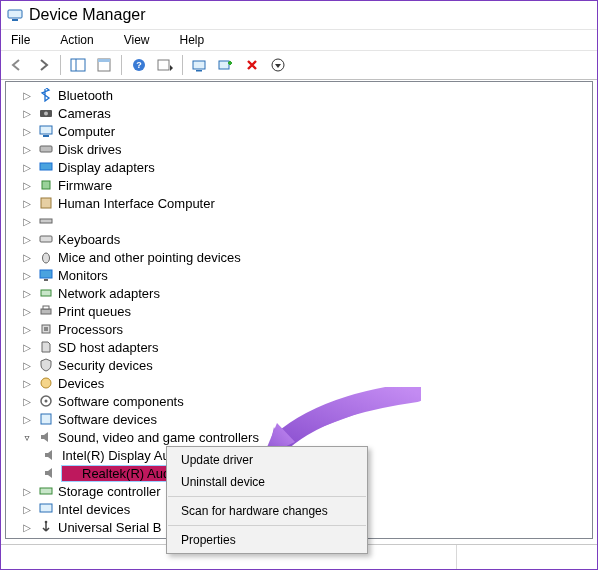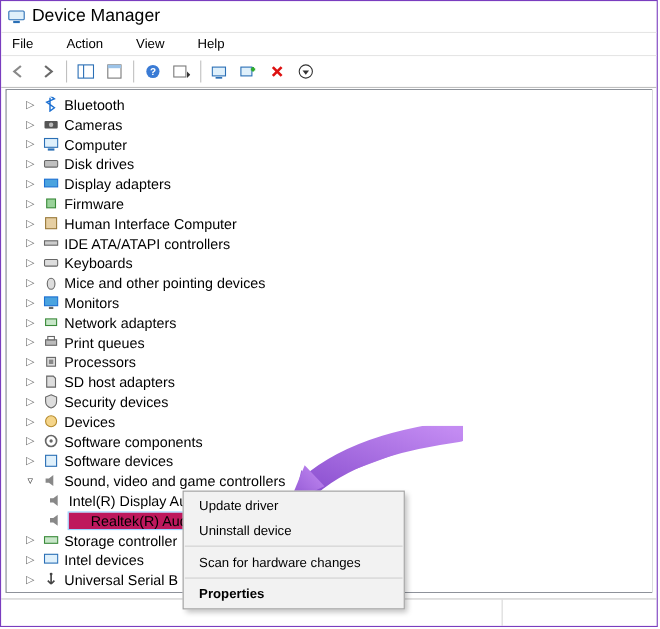--- a/index.html
+++ b/index.html
@@ -18,21 +18,21 @@
   .node{display:flex;align-items:center;height:18px;gap:4px;white-space:nowrap}
   .expander{width:14px;height:14px;display:flex;align-items:center;justify-content:center;color:#6b6b6b;font-size:10px}
   .expander.open{color:#404040}
   .node .icon{width:16px;height:16px;display:flex;align-items:center;justify-content:center}
   .node.l1{padding-left:12px}
   .node.l2{padding-left:34px}
   .label{font-size:13px}
   .sel{background:#be185d;outline:1px solid #99d1ff;padding:0 20px}
   .context-menu{position:absolute;left:165px;top:445px;width:200px;background:#f2f2f2;border:1px solid #a0a0a0;box-shadow:3px 3px 5px rgba(0,0,0,.25);font-size:12px;padding:2px 0;z-index:10}
   .cm-item{padding:4px 14px}
-  .cm-item.bold{font-weight:700}
+  .cm-item.bold{font-weight:400}
   .cm-sep{height:1px;background:#d0d0d0;margin:3px 1px}
   .arrow{position:absolute;left:260px;top:386px;z-index:9;pointer-events:none}
   .statusbar{position:absolute;left:0;right:0;bottom:0;height:24px;border-top:1px solid #c8c8c8;display:flex}
   .statusbar .cell{flex:1;border-right:1px solid #d8d8d8}
   .statusbar .cell:last-child{border-right:none;flex:0 0 140px}
 </style>
 </head>
 <body>
 
 <div class="window">
@@ -185,21 +185,20 @@
           </span>
           <span class="label">Human Interface Computer</span>
         </div>
       <div class="node l1">
           <span class="expander">▷</span>
           <span class="icon">
             <svg width="14" height="14" viewBox="0 0 14 14">
               <rect x="1" y="5" width="12" height="4" fill="#ccc" stroke="#666"></rect>
             </svg>
           </span>
-          <span class="label">IDE ATA/ATAPI controllers</span>
         </div>
       <div class="node l1">
           <span class="expander">▷</span>
           <span class="icon">
             <svg width="14" height="14" viewBox="0 0 14 14">
               <rect x="1" y="4" width="12" height="6" rx="1" fill="#ddd" stroke="#666"></rect>
             </svg>
           </span>
           <span class="label">Keyboards</span>
         </div>

